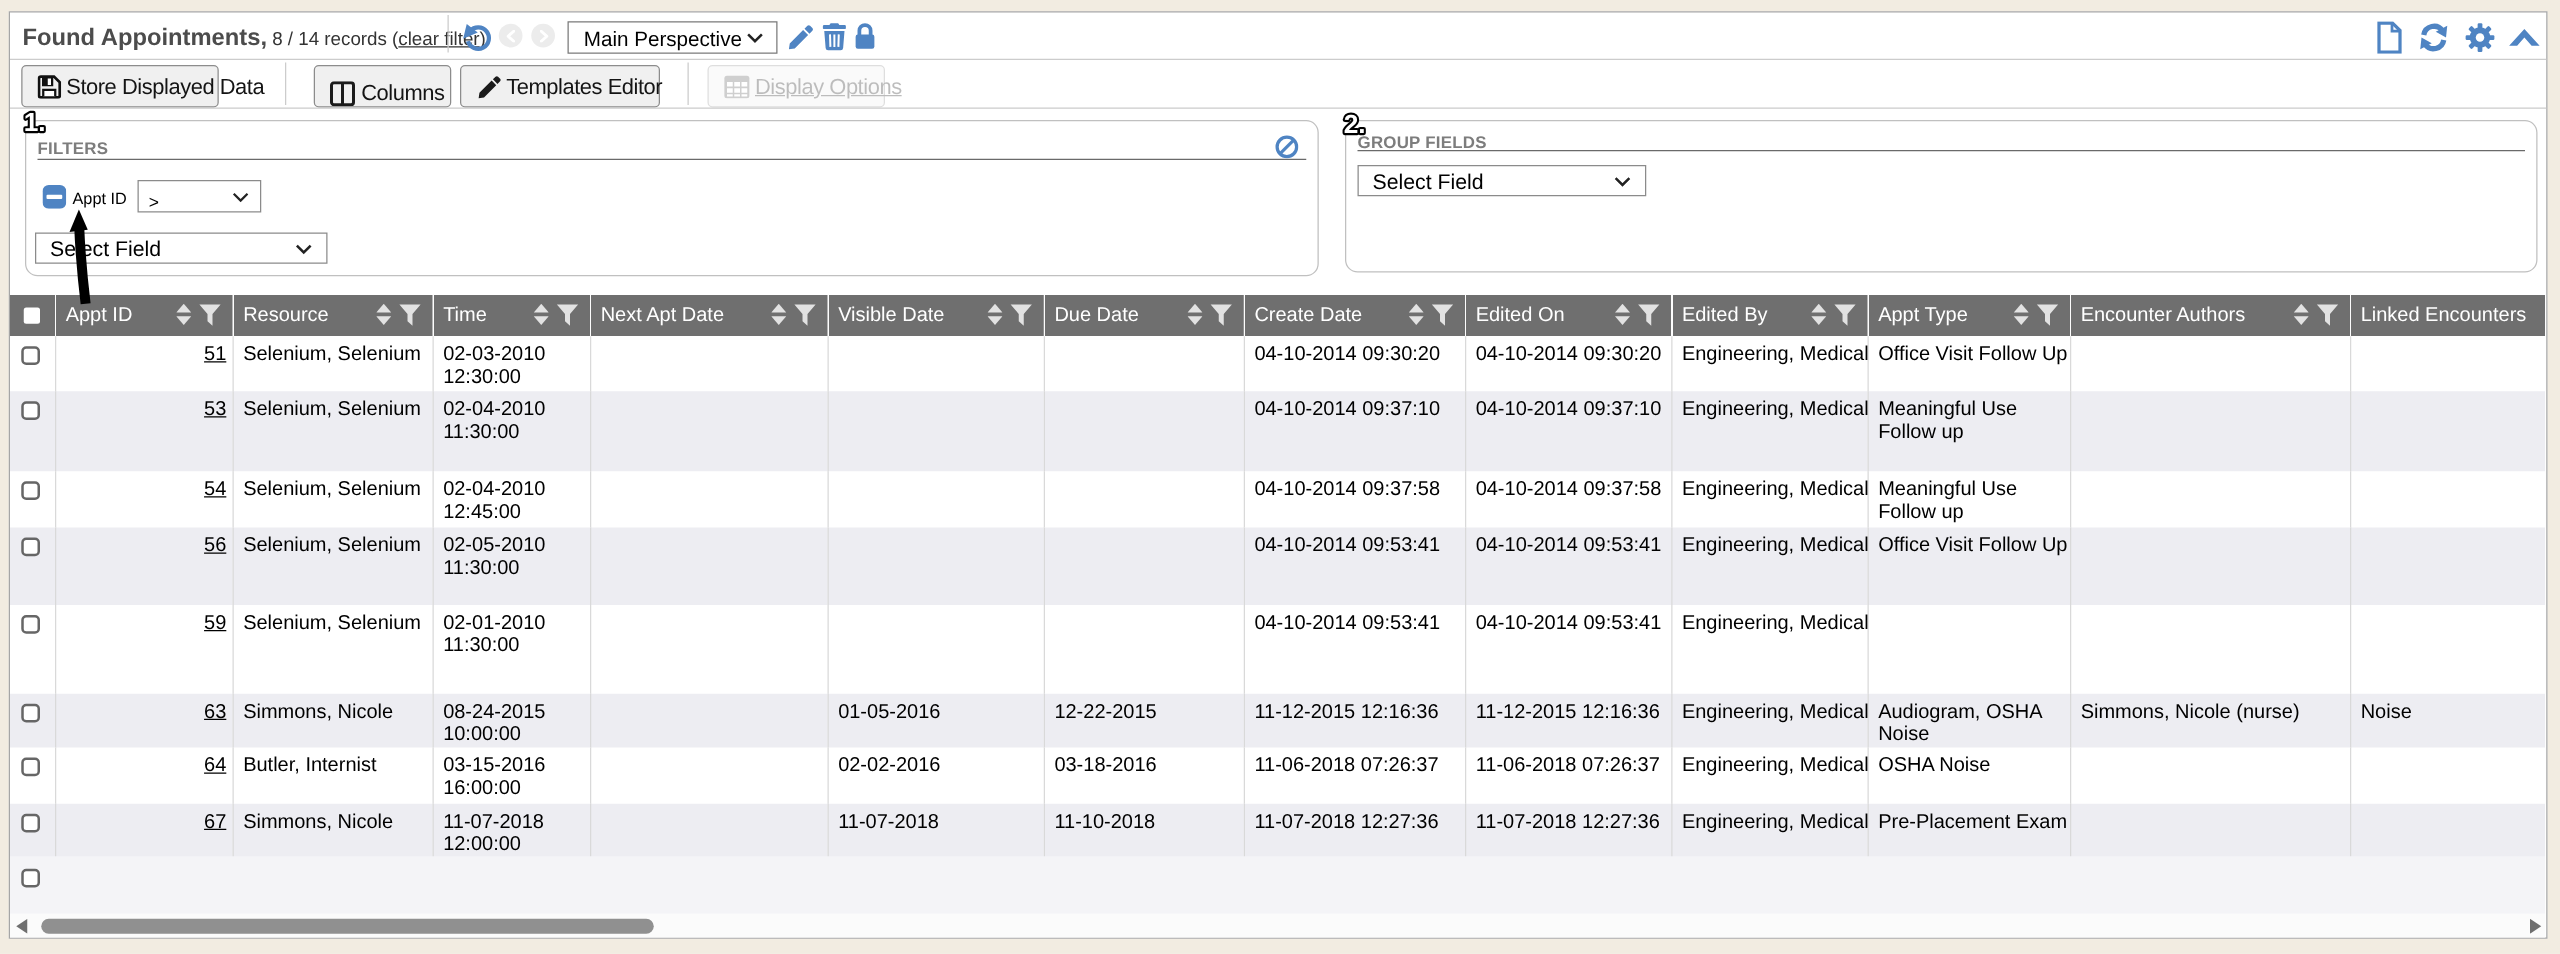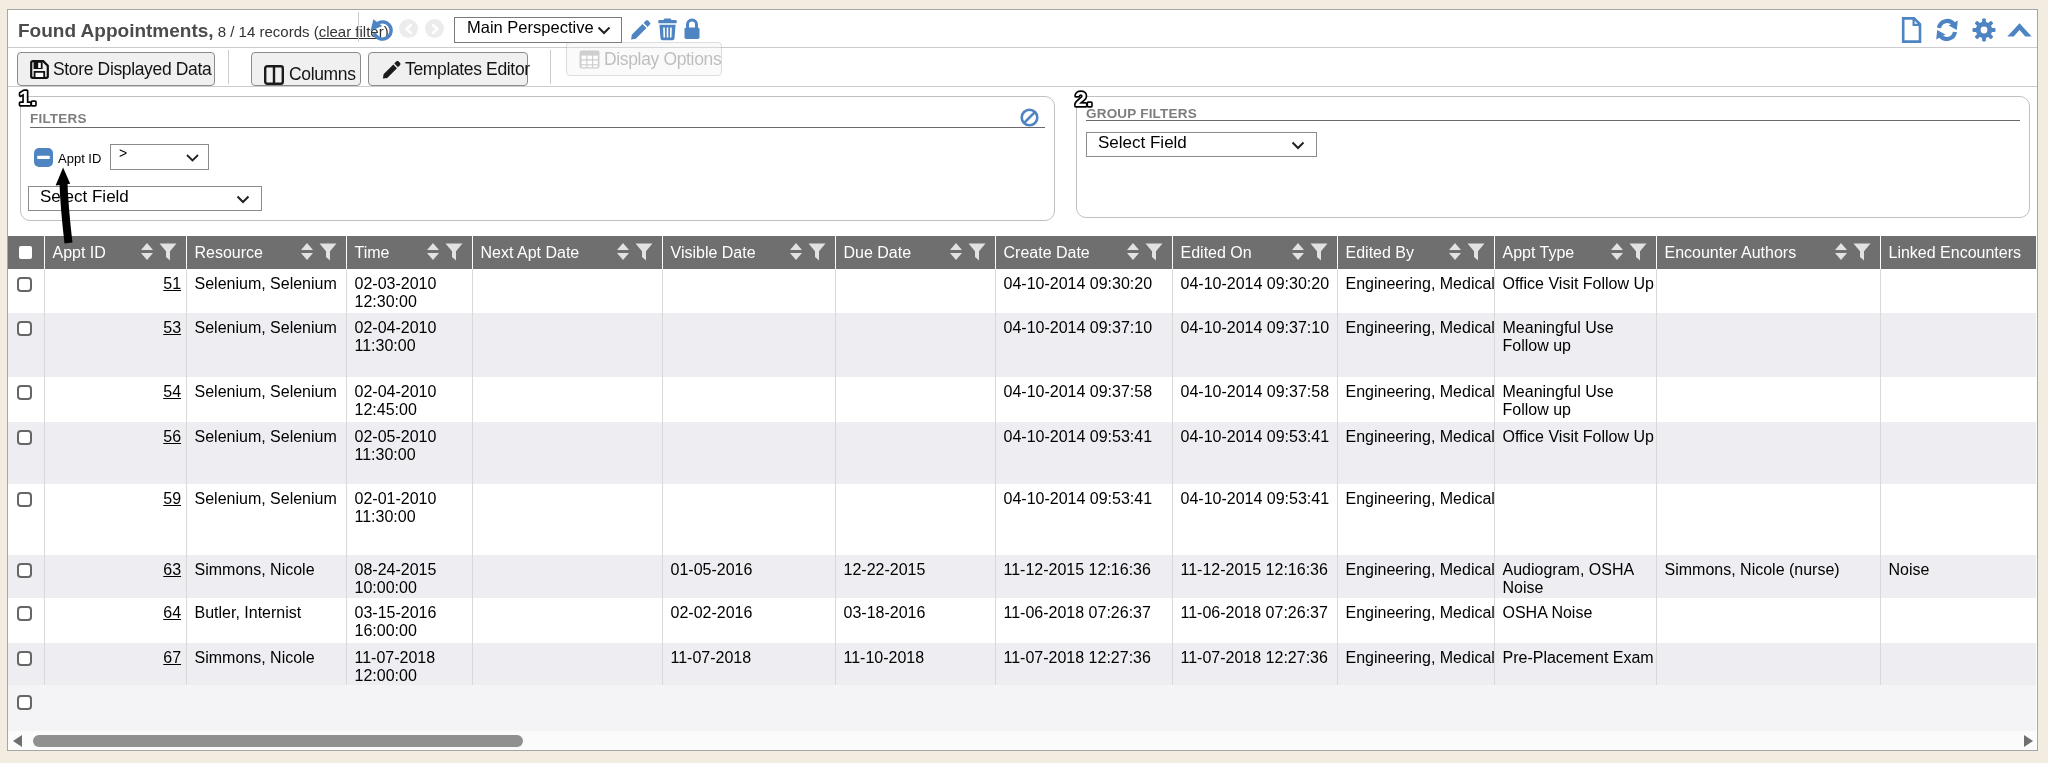--- a/index.html
+++ b/index.html
@@ -5,21 +5,21 @@
 * { margin:0; padding:0; box-sizing:border-box; }
 html,body { width:2048px; height:763px; background:#f2ece1; font-family:"Liberation Sans", sans-serif; overflow:hidden; }
 #page { position:relative; width:2048px; height:763px; }
 .abs { position:absolute; }
 #panel { left:7px; top:9px; width:2031px; height:742px; background:#fff; border:1px solid #a6a6a6; }
 .vsep { width:1px; background:#ccc; }
 .hdiv { height:1px; background:#ccc; left:8px; width:2029px; }
 .btn { background:#f0f0f0; border:1px solid #8c8c8c; border-radius:4px; height:34px; display:flex; align-items:center; font-size:17.5px; letter-spacing:-0.35px; color:#141414; white-space:nowrap; }
 .fieldset { border:1px solid #c0c0c0; border-radius:10px; background:#fff; }
 .flabel { font-size:13.5px; font-weight:bold; color:#7d7d7d; letter-spacing:0.2px; }
-.selectbox { background:#fff; border:1px solid #8b8b8b; position:absolute; display:flex; align-items:flex-start; color:#000; }
+.selectbox { background:#fff; border:1px solid #8b8b8b; position:absolute; display:flex; align-items:flex-end; color:#000; }
 .chev { position:absolute; }
 table { border-collapse:collapse; table-layout:fixed; }
 th { background:#6f6f6f; color:#fff; font-weight:normal; text-align:left; font-size:16px; padding:0 0 0 8px; border-right:1px solid #fdfdfd; position:relative; }
 td { font-size:16px; color:#000; vertical-align:top; padding:5.5px 0 0 8px; border-right:1px solid #d9d9d9; line-height:18.8px; white-space:nowrap; }
 td.noR { border-right:none; }
 .alt td { background:#ededf2; }
 .idcell { text-align:right; } .idcell span { text-decoration:underline;margin-left:11px; }
 .cb { width:15px; height:15px; border:2px solid #666; border-radius:4px; background:#fff; }
 </style>
 </head>
@@ -85,21 +85,21 @@
         <rect x="10.1" y="0.5" width="3.8" height="23" rx="1" transform="rotate(90 12 12)" fill="#4f84c3"></rect>
         <rect x="10.1" y="0.5" width="3.8" height="23" rx="1" transform="rotate(135 12 12)" fill="#4f84c3"></rect>
         <circle cx="12" cy="12" r="8.2" fill="#4f84c3"></circle>
         <circle cx="12" cy="12" r="3.4" fill="#fff"></circle>
       </svg></div>
   <div class="abs" id="icon-chevup" style="left:2007px; top:21px;"><svg width="25" height="16" viewBox="0 0 25 16">
         <polygon points="0.3,15.5 12.5,2.2 24.7,15.5 18.3,15.5 12.5,9.0 6.7,15.5" fill="#4f84c3"></polygon>
       </svg></div>
   <div class="abs hdiv" style="top:47px;"></div>
 
-  <div class="abs btn" style="left:17px; top:52px; width:198px;">
+  <div class="abs btn" style="left:17px; top:52px; width:158px;">
       <span id="icon-save" style="margin-left:12px; display:flex;">
         <svg width="19" height="19" viewBox="0 0 19 19">
           <path d="M1.2 2.7 A1.5 1.5 0 0 1 2.7 1.2 H13.2 L17.8 5.8 V16.3 A1.5 1.5 0 0 1 16.3 17.8 H2.7 A1.5 1.5 0 0 1 1.2 16.3 Z" fill="none" stroke="#111" stroke-width="2.2"></path>
           <path d="M3.6 2 h9 v7 h-9 z" fill="#111"></path>
           <rect x="8.2" y="2.8" width="2.6" height="5.2" fill="#fff"></rect>
           <path d="M4.6 17 v-5.2 h9.6 V17" fill="#fff" stroke="#111" stroke-width="1.8"></path>
         </svg>
       </span>
       <span style="margin-left:4px;">Store Displayed Data</span>
     </div>
@@ -115,21 +115,21 @@
     </div>
   <div class="abs btn" style="left:368px; top:52px; width:160px;">
       <span id="icon-pen2" style="margin-left:12px; display:flex;">
         <svg width="21" height="21" viewBox="0 0 23 23">
           <path d="M2.8 16.7 L13.5 6 L17.5 10 L6.8 20.7 L2.1 21.4 Z M14.6 4.9 L16.9 2.6 C17.5 2 18.5 2 19.1 2.6 L20.9 4.4 C21.5 5 21.5 6 20.9 6.6 L18.6 8.9 Z" fill="#1b1b1b"></path>
         </svg>
       </span>
       <span style="margin-left:3px;">Templates Editor</span>
     </div>
   <div class="abs vsep" style="left:550px; top:50px; height:34px;"></div>
-  <div class="abs btn" style="left:566px; top:42px; width:156px; opacity:0.28;">
+  <div class="abs btn" style="left:566px; top:52px; width:142px; opacity:0.28;text-decoration:underline;">
       <span id="icon-grid" style="margin-left:12px; display:flex;">
         <svg width="21" height="19" viewBox="0 0 21 19">
           <rect x="0.5" y="0.5" width="20" height="18" rx="2" fill="#555"></rect>
           <g fill="#fff">
             <rect x="2.6" y="5.6" width="4.6" height="3.6"></rect>
             <rect x="8.4" y="5.6" width="4.6" height="3.6"></rect>
             <rect x="14.2" y="5.6" width="4.6" height="3.6"></rect>
             <rect x="2.6" y="10.6" width="4.6" height="3.6"></rect>
             <rect x="8.4" y="10.6" width="4.6" height="3.6"></rect>
             <rect x="14.2" y="10.6" width="4.6" height="3.6"></rect>
@@ -162,21 +162,21 @@
       </svg>
   </div>
   <div class="abs selectbox" style="left:28px; top:186px; width:234px; height:25px;">
     <span style="font-size:17px; margin-left:11px;">Select Field</span>
     <svg class="chev" style="right:11px; top:8px;" width="14" height="9" viewBox="0 0 14 9">
         <path d="M1.5 1.5 L7 7 L12.5 1.5" fill="none" stroke="#222" stroke-width="2"></path>
       </svg>
   </div>
 
   <div class="abs fieldset" style="left:1076px; top:96px; width:954px; height:122px;"></div>
-  <div class="abs flabel" style="left:1086px; top:106px;">GROUP FILTERS</div>
+  <div class="abs flabel" style="left:1086px; top:106px;">GROUP FIELDS</div>
   <div class="abs" style="left:1086px; top:120px; width:934px; height:1px; background:#6a6a6a;"></div>
   <div class="abs selectbox" style="left:1086px; top:132px; width:231px; height:25px;">
     <span style="font-size:17px; margin-left:11px;">Select Field</span>
     <svg class="chev" style="right:11px; top:8px;" width="14" height="9" viewBox="0 0 14 9">
         <path d="M1.5 1.5 L7 7 L12.5 1.5" fill="none" stroke="#222" stroke-width="2"></path>
       </svg>
   </div>
 
   <svg class="abs" style="left:16px; top:84px; z-index:30;" width="34" height="28">
       <text x="3" y="21" font-family="Liberation Sans, sans-serif" font-size="21" font-weight="bold" fill="#ffffff" stroke="#000000" stroke-width="3.4" paint-order="stroke" stroke-linejoin="round">1.</text>

